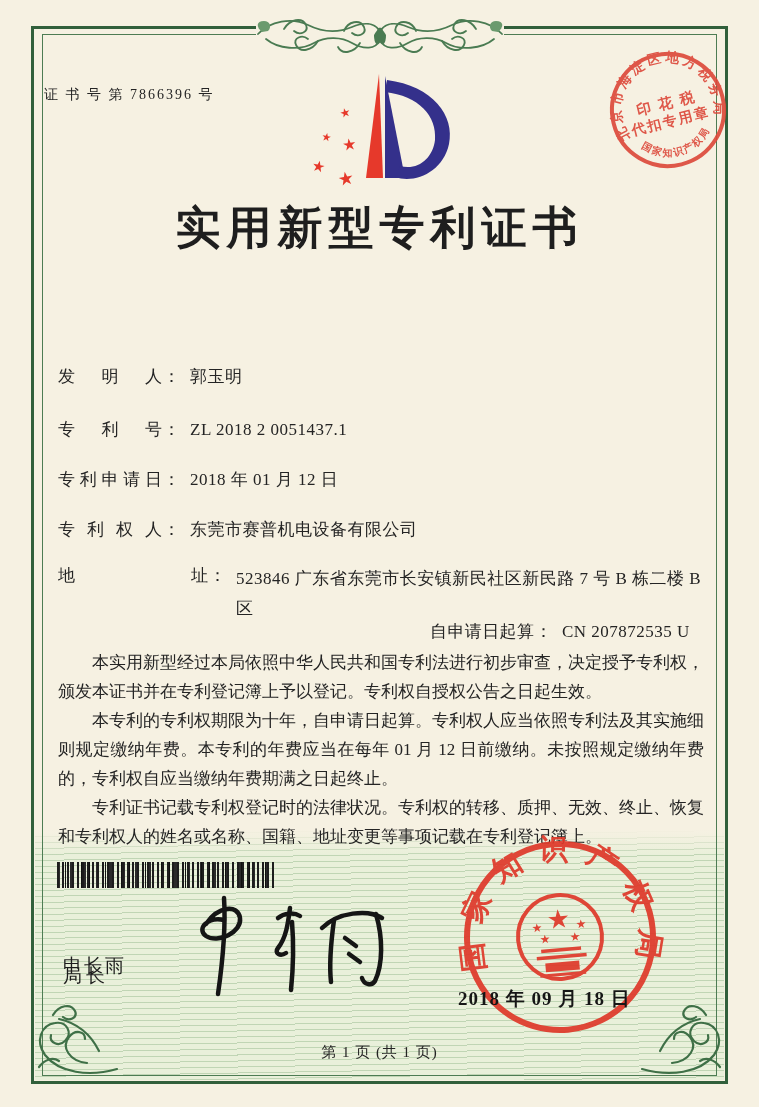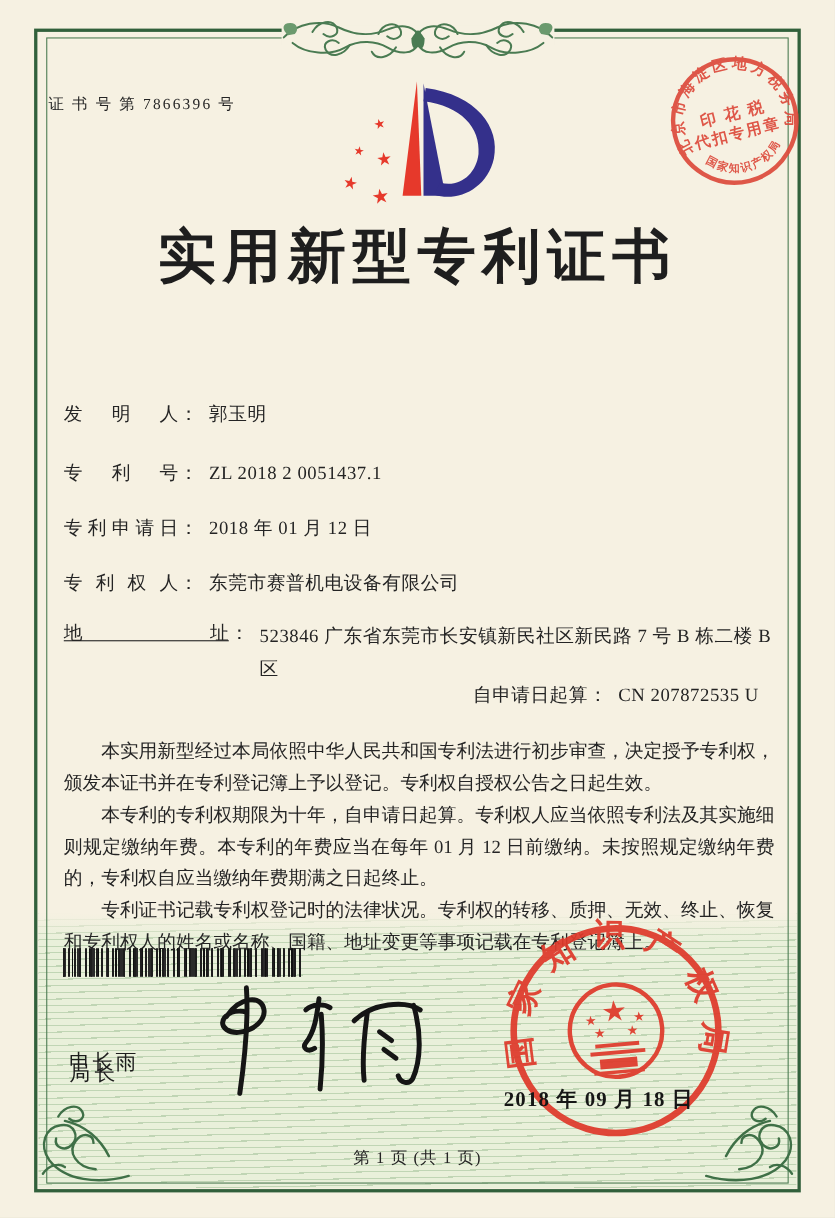--- a/index.html
+++ b/index.html
@@ -14,32 +14,32 @@
   
   .green-zone{
     position:absolute;left:35px;right:35px;top:830px;bottom:27px;z-index:0;
     background:
       linear-gradient(180deg, rgba(246,241,226,1) 0%, rgba(246,241,226,0) 10%),
       repeating-linear-gradient(179deg, rgba(142,180,134,0.45) 0 1px, rgba(0,0,0,0) 1px 6px),
       #e9f0da;
   }
   .cert-no{position:absolute;left:44px;top:86px;font-size:14px;letter-spacing:2px;z-index:2;}
   .title{position:absolute;left:0;top:198px;width:100%;text-align:center;
-    font-size:53px;font-weight:bold;letter-spacing:6px;color:#1e1e1e;z-index:2;}
+    font-size:45px;font-weight:bold;letter-spacing:6px;color:#1e1e1e;z-index:2;}
   
   .frow{position:absolute;left:58px;width:650px;font-size:17px;line-height:24px;z-index:2;}
   .flabel{display:inline-block;width:104px;text-align:justify;text-align-last:justify;vertical-align:top;}
-  .flabel.wide{width:150px;text-decoration:underline;}
+  .flabel.wide{width:150px;}
   .fcolon{margin:0 10px 0 1px;vertical-align:top;}
   .fvalue{letter-spacing:0.5px;vertical-align:top;}
   .fvalue.addr{display:inline-block;width:470px;line-height:30px;}
   .grant2{position:absolute;left:372px;top:0;}
   
   .paras{position:absolute;left:58px;top:648px;width:646px;font-size:17px;line-height:29px;
-    text-align:justify;z-index:2;margin-top:20px;}
+    text-align:justify;z-index:2;}
   .paras p{margin:0;text-indent:2em;}
   
   .barcode{position:absolute;left:57px;top:862px;width:219px;height:26px;z-index:2;
     background:
       repeating-linear-gradient(90deg,#1d1d1d 0 2px,transparent 2px 5px),
       repeating-linear-gradient(90deg,#101010 0 1px,transparent 1px 8px),
       repeating-linear-gradient(90deg,#2a2a2a 0 3px,transparent 3px 13px);
   }
   .officer-title{position:absolute;left:63px;top:919px;font-size:19px;z-index:2;
     font-family:"Liberation Sans","DejaVu Sans",sans-serif;letter-spacing:4px;color:#1c1c1c;margin-top:44px;}

